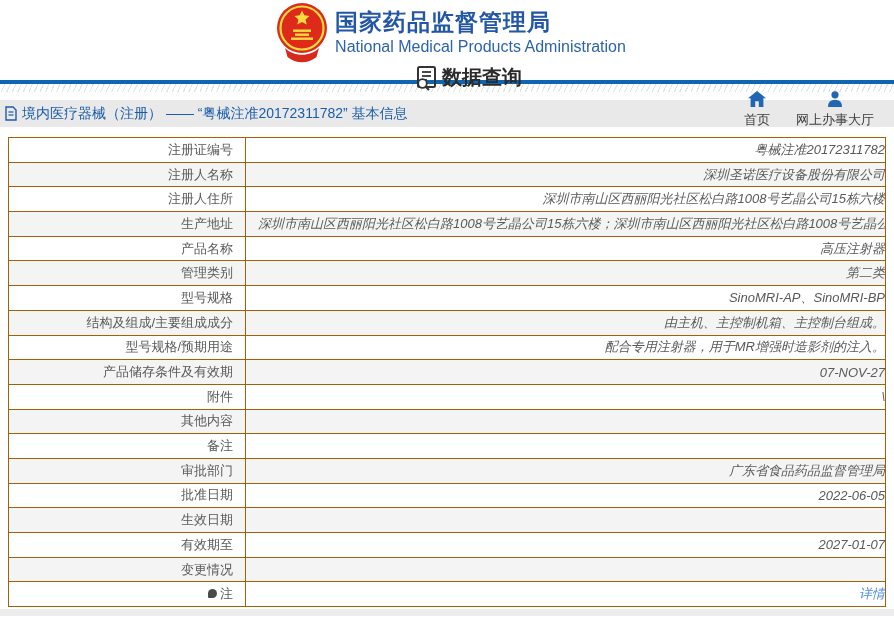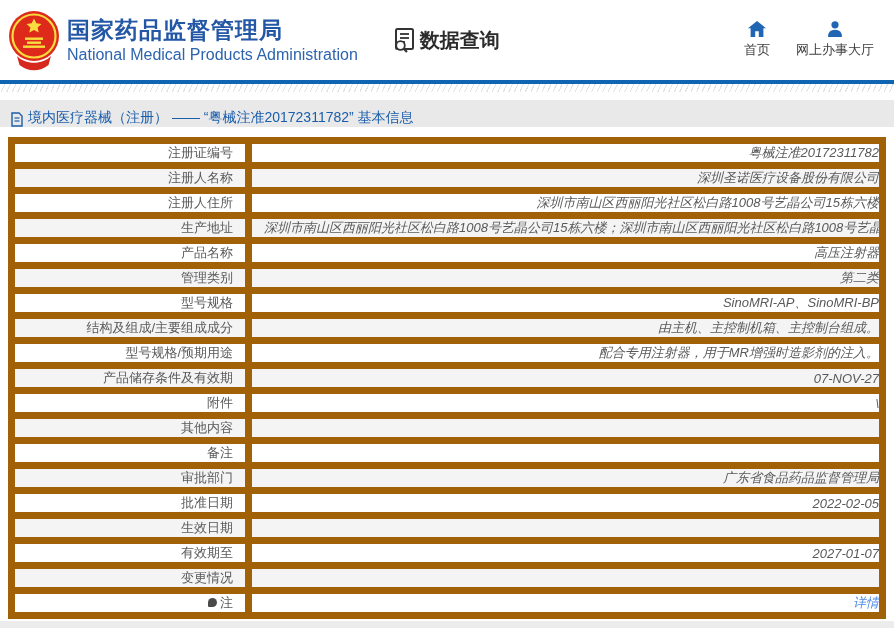--- a/index.html
+++ b/index.html
@@ -1,44 +1,44 @@
 <!DOCTYPE html>
 <html><head>
 <meta charset="utf-8">
 <style>
   * { box-sizing: border-box; margin: 0; padding: 0; }
   html, body { width: 894px; height: 634px; overflow: hidden; background: #fff;
     font-family: "Liberation Sans", "DejaVu Sans", sans-serif; }
 
   
-  .site-header { height: 80px; display: flex; align-items: center; padding-left: 8px; background: #fff; }
+  .site-header { height: 80px; display: flex; align-items: center; padding-left: 8px; background: #fff; flex-direction: column; }
   .brand { display: flex; align-items: center; cursor: pointer; }
   .brand-text { margin-left: 7px; }
   .brand-title { font-size: 23px; font-weight: bold; color: #2357a6; letter-spacing: 1px; line-height: 1.25; }
   .brand-subtitle { font-size: 16px; color: #2d64ae; margin-top: 2px; }
   .query-section { display: flex; align-items: center; margin-left: 34px; cursor: pointer; }
   .query-label { font-size: 20px; font-weight: 600; color: #2b2b2b; margin-left: 4px; }
   .header-nav { margin-left: auto; margin-right: 20px; display: flex; gap: 26px; }
   .nav-item { display: flex; flex-direction: column; align-items: center; gap: 4px;
     text-decoration: none; cursor: pointer; }
   .nav-label { font-size: 13px; color: #3d3d3d; font-family: Liberation Mono, monospace; }
 
   
   .blue-line { height: 4px; background: #1065b3; }
   .stripe-band { height: 8px;
     background: repeating-linear-gradient(115deg, #fff 0, #fff 4px, #dfe3e6 4px, #dfe3e6 5px); }
 
   
   .breadcrumb-bar { margin-top: 8px; height: 27px; background: #e9e9e9;
-    display: flex; align-items: flex-end; padding-left: 11px; }
+    display: flex; align-items: center; padding-left: 5px; }
   .breadcrumb-text { font-size: 14px; color: #1a5dab; margin-left: 5px; }
 
   
   .info-table { border-collapse: collapse; margin: 10px 8px 0; width: 878px; table-layout: fixed; }
-  .info-table td { border: 7px solid #a16207; font-size: 13px; color: #595959;
+  .info-table td { border: 1px solid #a16207; font-size: 13px; color: #595959;
     height: 24.7px; white-space: nowrap; overflow: hidden; }
   .info-table tr:nth-child(even) { background: #f4f4f4; }
   .label-cell { width: 237px; text-align: right; padding-right: 12px; }
   .value-cell { padding-left: 12px; text-align: right; font-style: italic; }
   .value-cell a { color: #4f8ce8; text-decoration: none; }
   .note-ic { display: inline-block; width: 9px; height: 9px; background: #4a4a4a;
     border-radius: 50% 50% 50% 1px; margin-right: 3px; }
 
   .bottom-strip { margin-top: 2px; height: 7px; background: #ececec; }
 </style>
@@ -170,21 +170,21 @@
     <td class="value-cell"></td>
   </tr>
 
   <tr>
     <td class="label-cell"><span>审批部门</span></td>
     <td class="value-cell">广东省食品药品监督管理局</td>
   </tr>
 
   <tr>
     <td class="label-cell"><span>批准日期</span></td>
-    <td class="value-cell">2022-02-05</td>
+    <td class="value-cell">2022-06-05</td>
   </tr>
 
   <tr>
     <td class="label-cell"><span>生效日期</span></td>
     <td class="value-cell"></td>
   </tr>
 
   <tr>
     <td class="label-cell"><span>有效期至</span></td>
     <td class="value-cell">2027-01-07</td>

